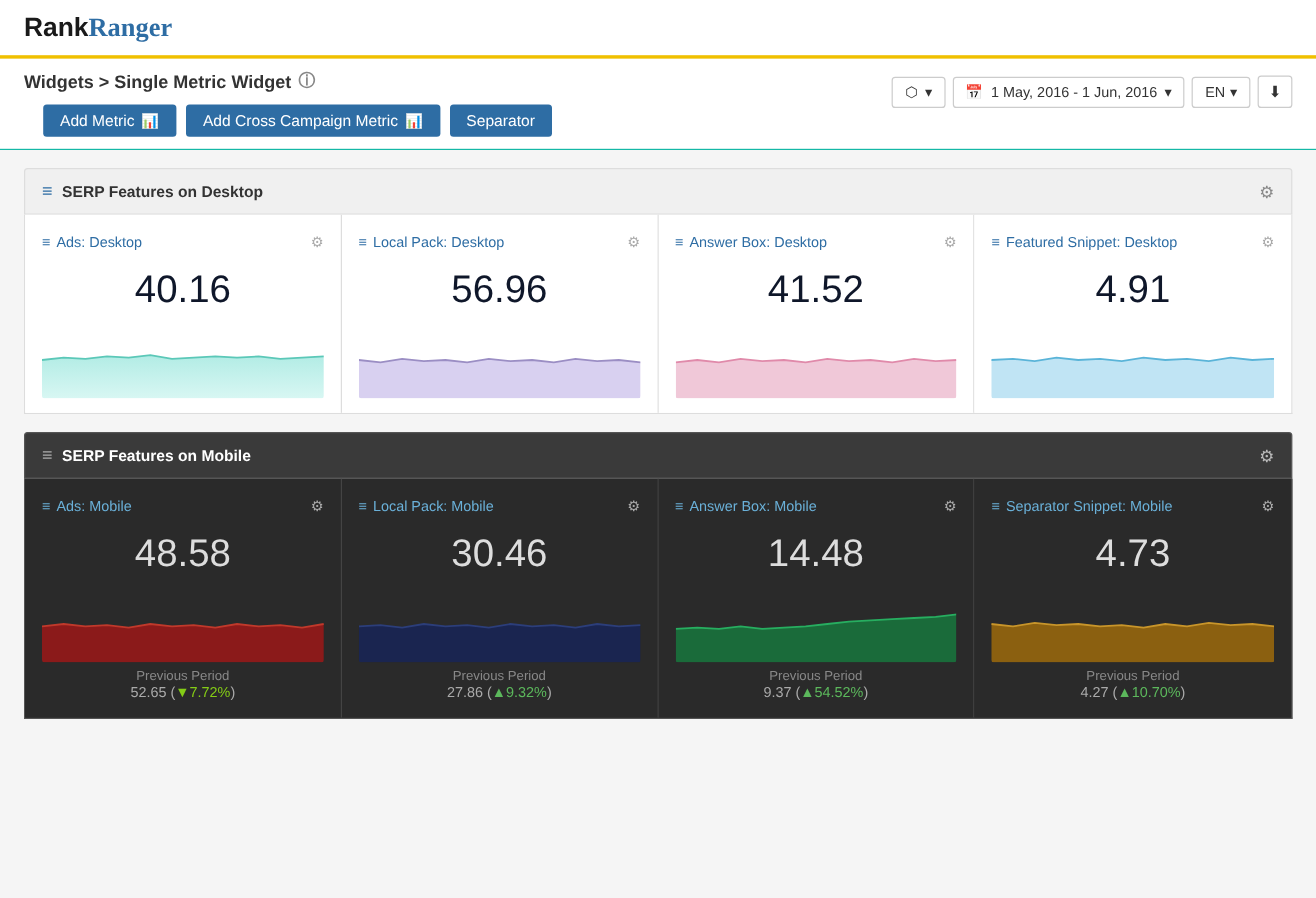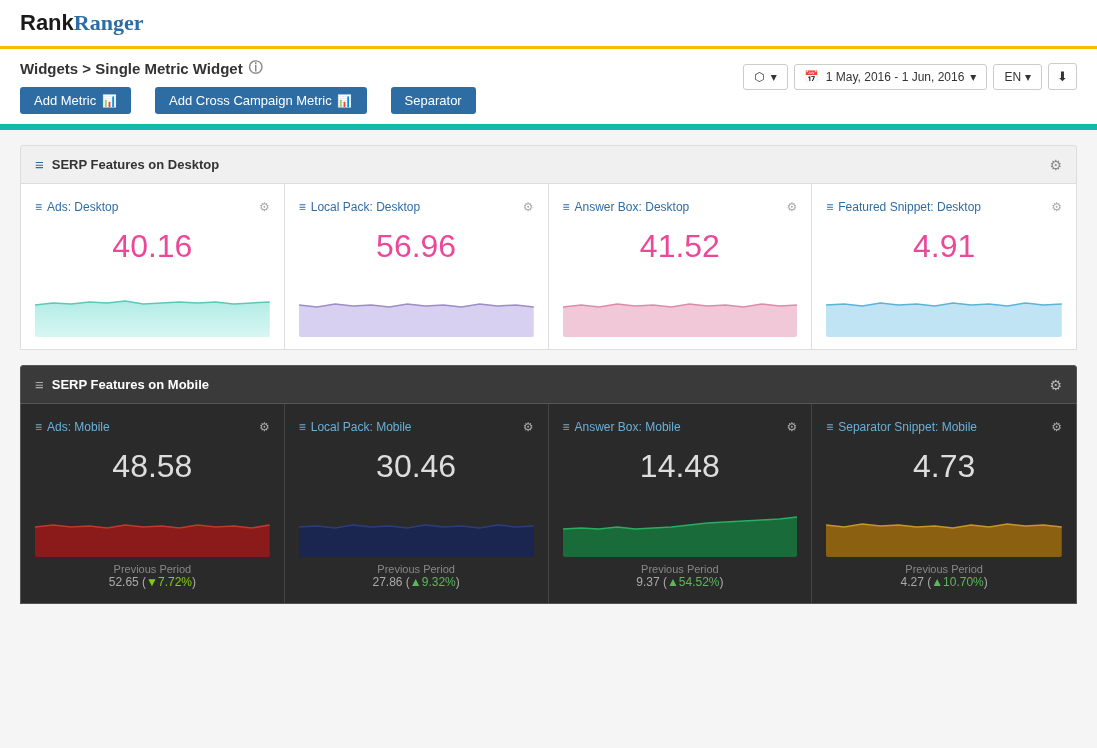--- a/index.html
+++ b/index.html
@@ -5,24 +5,24 @@
     * { box-sizing: border-box; margin: 0; padding: 0; }
     body { font-family: 'Segoe UI', Arial, sans-serif; background: #f5f5f5; font-size: 13px; color: #333; }
 
     
     .header { background: #fff; border-bottom: 3px solid #f0c000; padding: 10px 20px; display: flex; align-items: center; }
     .logo { font-size: 22px; font-weight: bold; }
     .logo .rank { color: #1a1a1a; }
     .logo .ranger { color: #2e6da4; font-family: Liberation Serif, serif; }
 
     
-    .toolbar { background: #fff; padding: 10px 20px 10px; border-bottom: 6px solid #14b8a6; }
+    .toolbar { background: #fff; padding: 10px 20px 10px; border-bottom: 1px solid #14b8a6; }
     .breadcrumb { font-size: 15px; font-weight: bold; color: #333; margin-bottom: 10px; display: flex; align-items: center; gap: 6px; }
     .breadcrumb .info-icon { color: #888; font-size: 14px; }
-    .toolbar-buttons { display: flex; gap: 24px; align-items: flex-end; }
+    .toolbar-buttons { display: flex; gap: 8px; align-items: flex-end; margin-left: 16px; }
 
     .btn { padding: 6px 14px; border: none; border-radius: 3px; cursor: pointer; font-size: 13px; display: inline-flex; align-items: center; gap: 6px; font-weight: 500; }
     .btn-blue { background: #2e6da4; color: #fff; }
     .btn-gray { background: #fff; color: #333; border: 1px solid #ccc; }
 
     .date-picker { background: #fff; border: 1px solid #ccc; border-radius: 3px; padding: 5px 10px; font-size: 12px; color: #333; display: inline-flex; align-items: center; gap: 6px; cursor: pointer; }
     .lang-select { background: #fff; border: 1px solid #ccc; border-radius: 3px; padding: 5px 10px; font-size: 12px; cursor: pointer; display: inline-flex; align-items: center; gap: 4px; }
     .download-btn { background: #fff; border: 1px solid #ccc; border-radius: 3px; padding: 5px 8px; cursor: pointer; }
 
     
@@ -41,21 +41,21 @@
 
     .card { padding: 16px 14px 12px; border-right: 1px solid #ddd; position: relative; background: #fff; }
     .card:last-child { border-right: none; }
     .card.dark { background: #2a2a2a; border-color: #444; }
 
     .card-header { display: flex; align-items: center; justify-content: space-between; margin-bottom: 10px; }
     .card-title { color: #2e6da4; font-size: 12px; font-weight: 500; display: flex; align-items: center; gap: 5px; }
     .card-title.dark-card-title { color: #6ab0d8; }
     .card-gear { color: #aaa; font-size: 12px; cursor: pointer; }
 
-    .card-value { font-size: 32px; font-weight: 300; color: #ec4899; text-align: center; margin: 14px 0 12px; }
+    .card-value { font-size: 32px; font-weight: 300; color: #0f172a; text-align: center; margin: 14px 0 12px; }
     .card-value.dark-val { color: #ddd; }
 
     
     .sparkline { height: 60px; position: relative; overflow: hidden; border-radius: 0 0 2px 2px; }
 
     
     .prev-period { text-align: center; padding: 6px 0 2px; font-size: 11px; }
     .prev-period-label { color: #888; }
     .prev-period-value { font-size: 12px; color: #555; }
     .prev-period-value.dark-prev { color: #aaa; }

